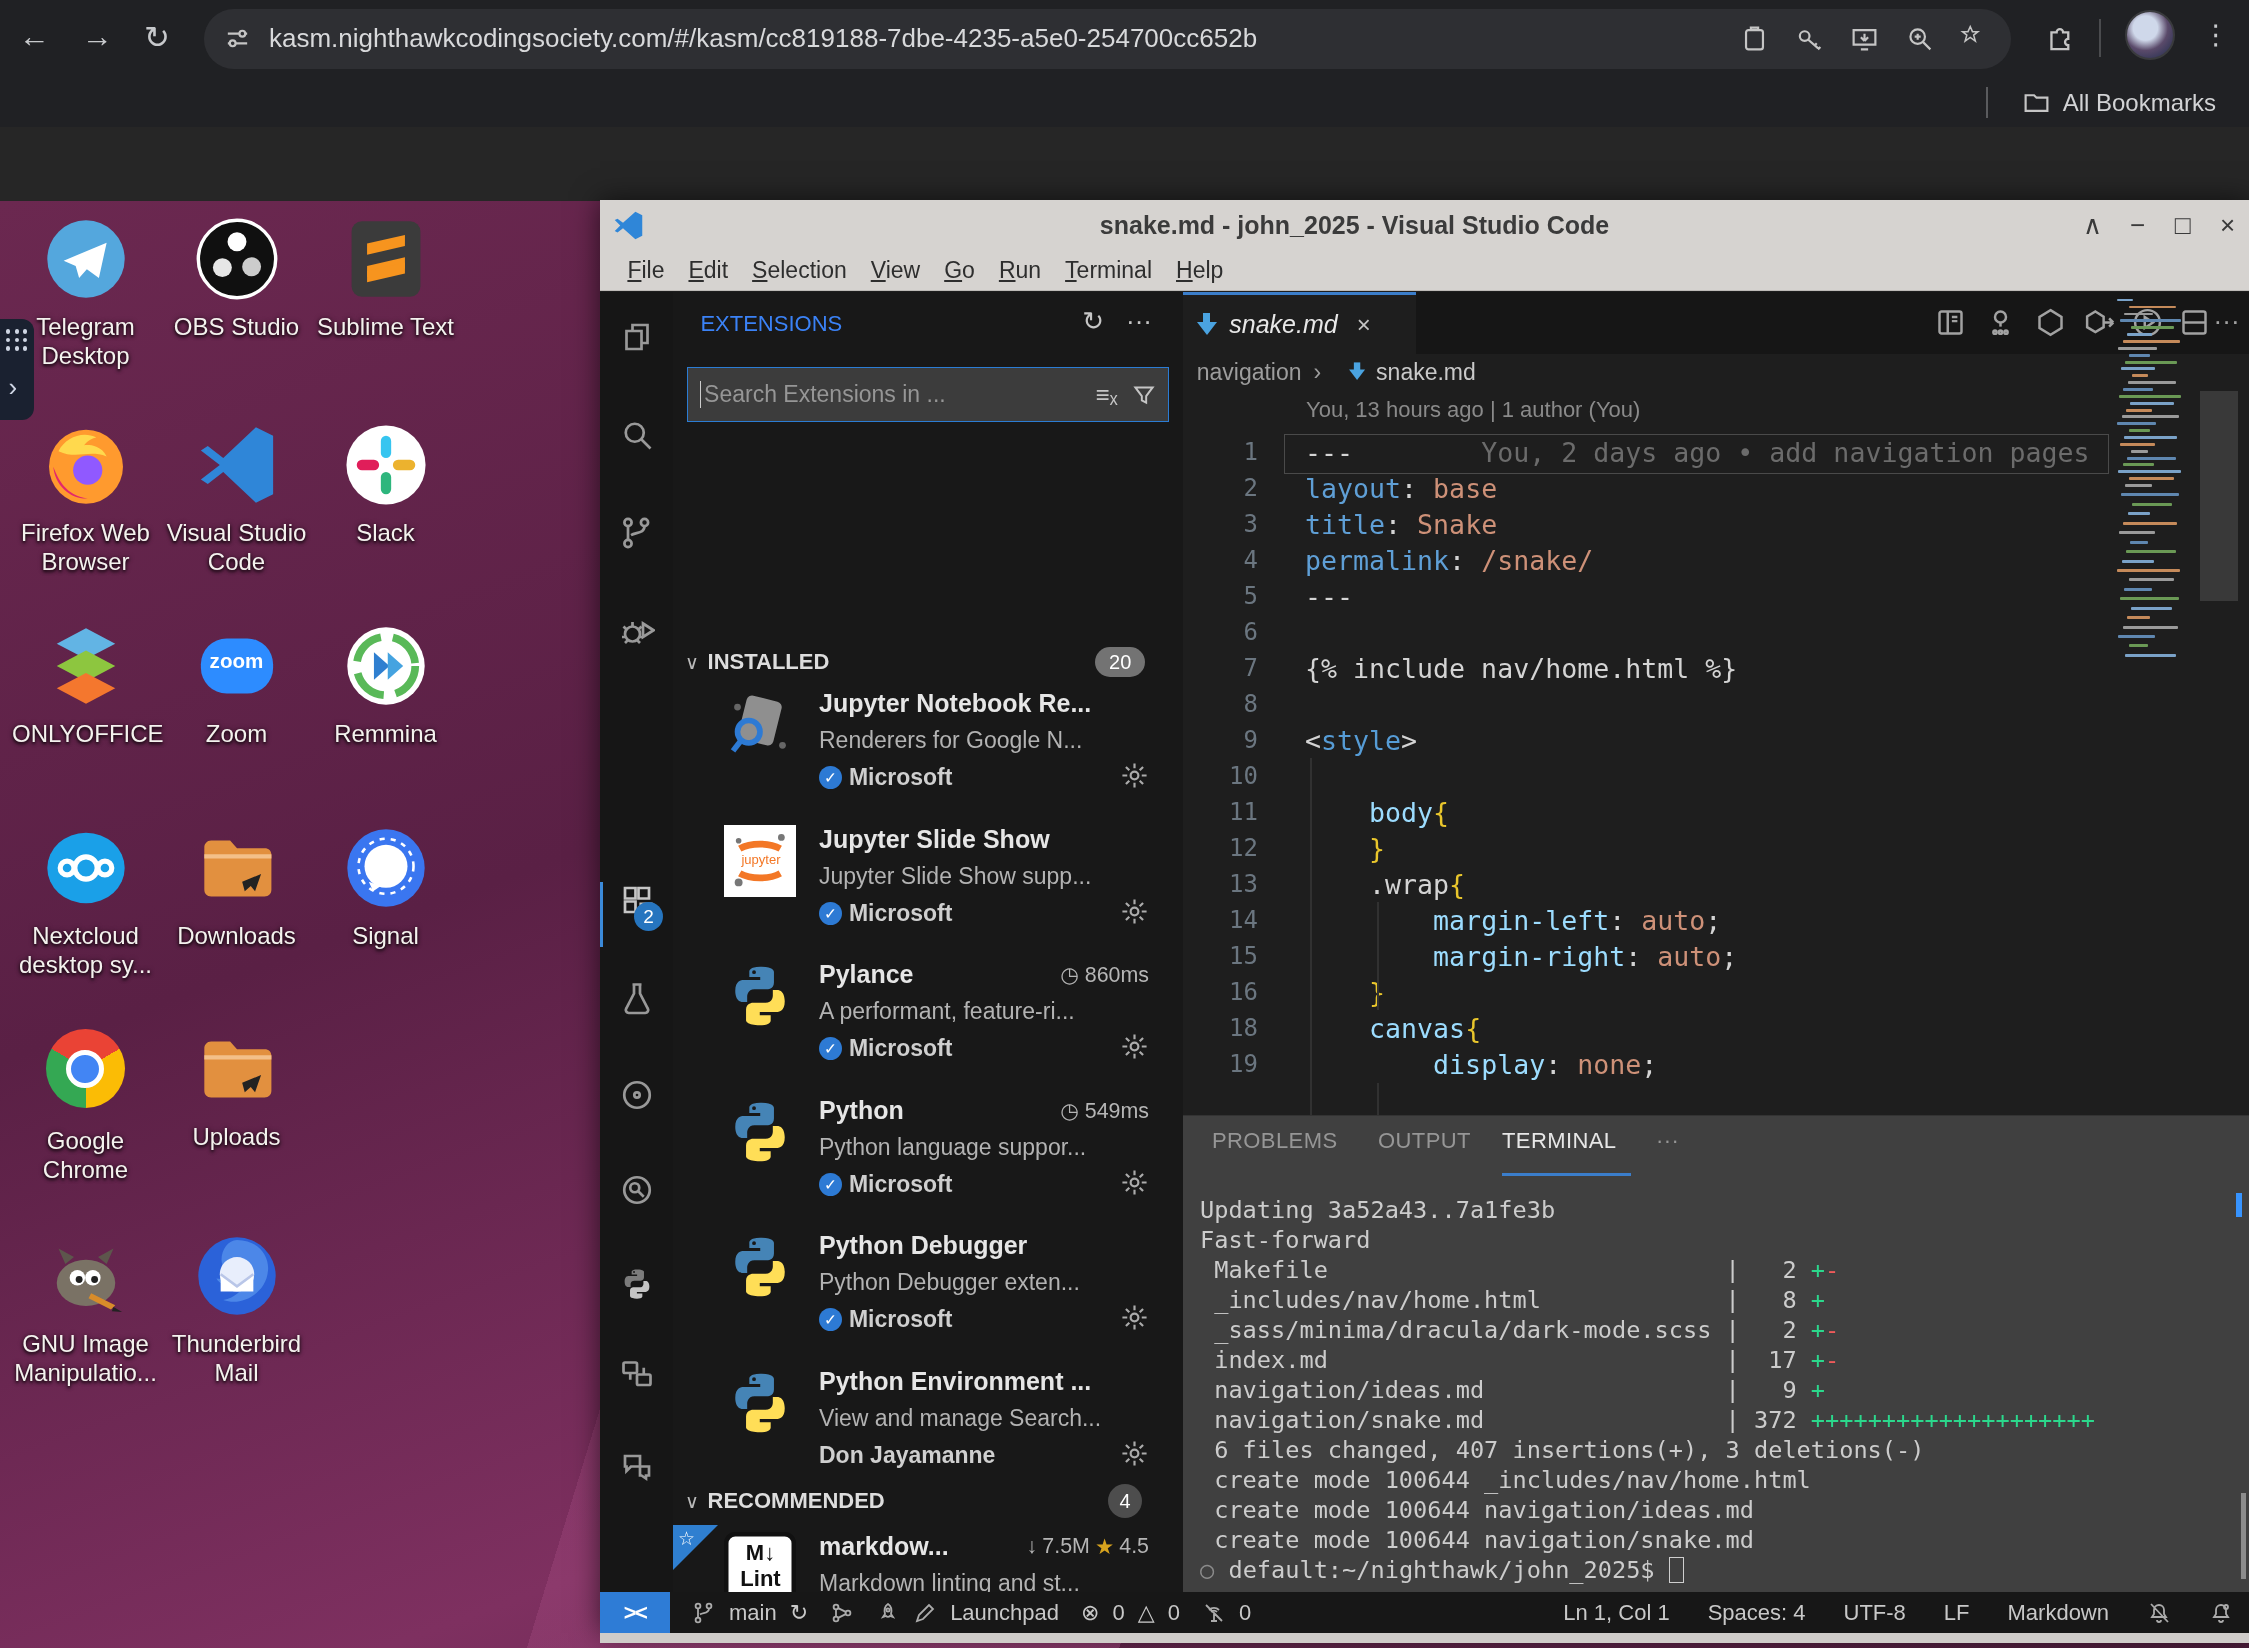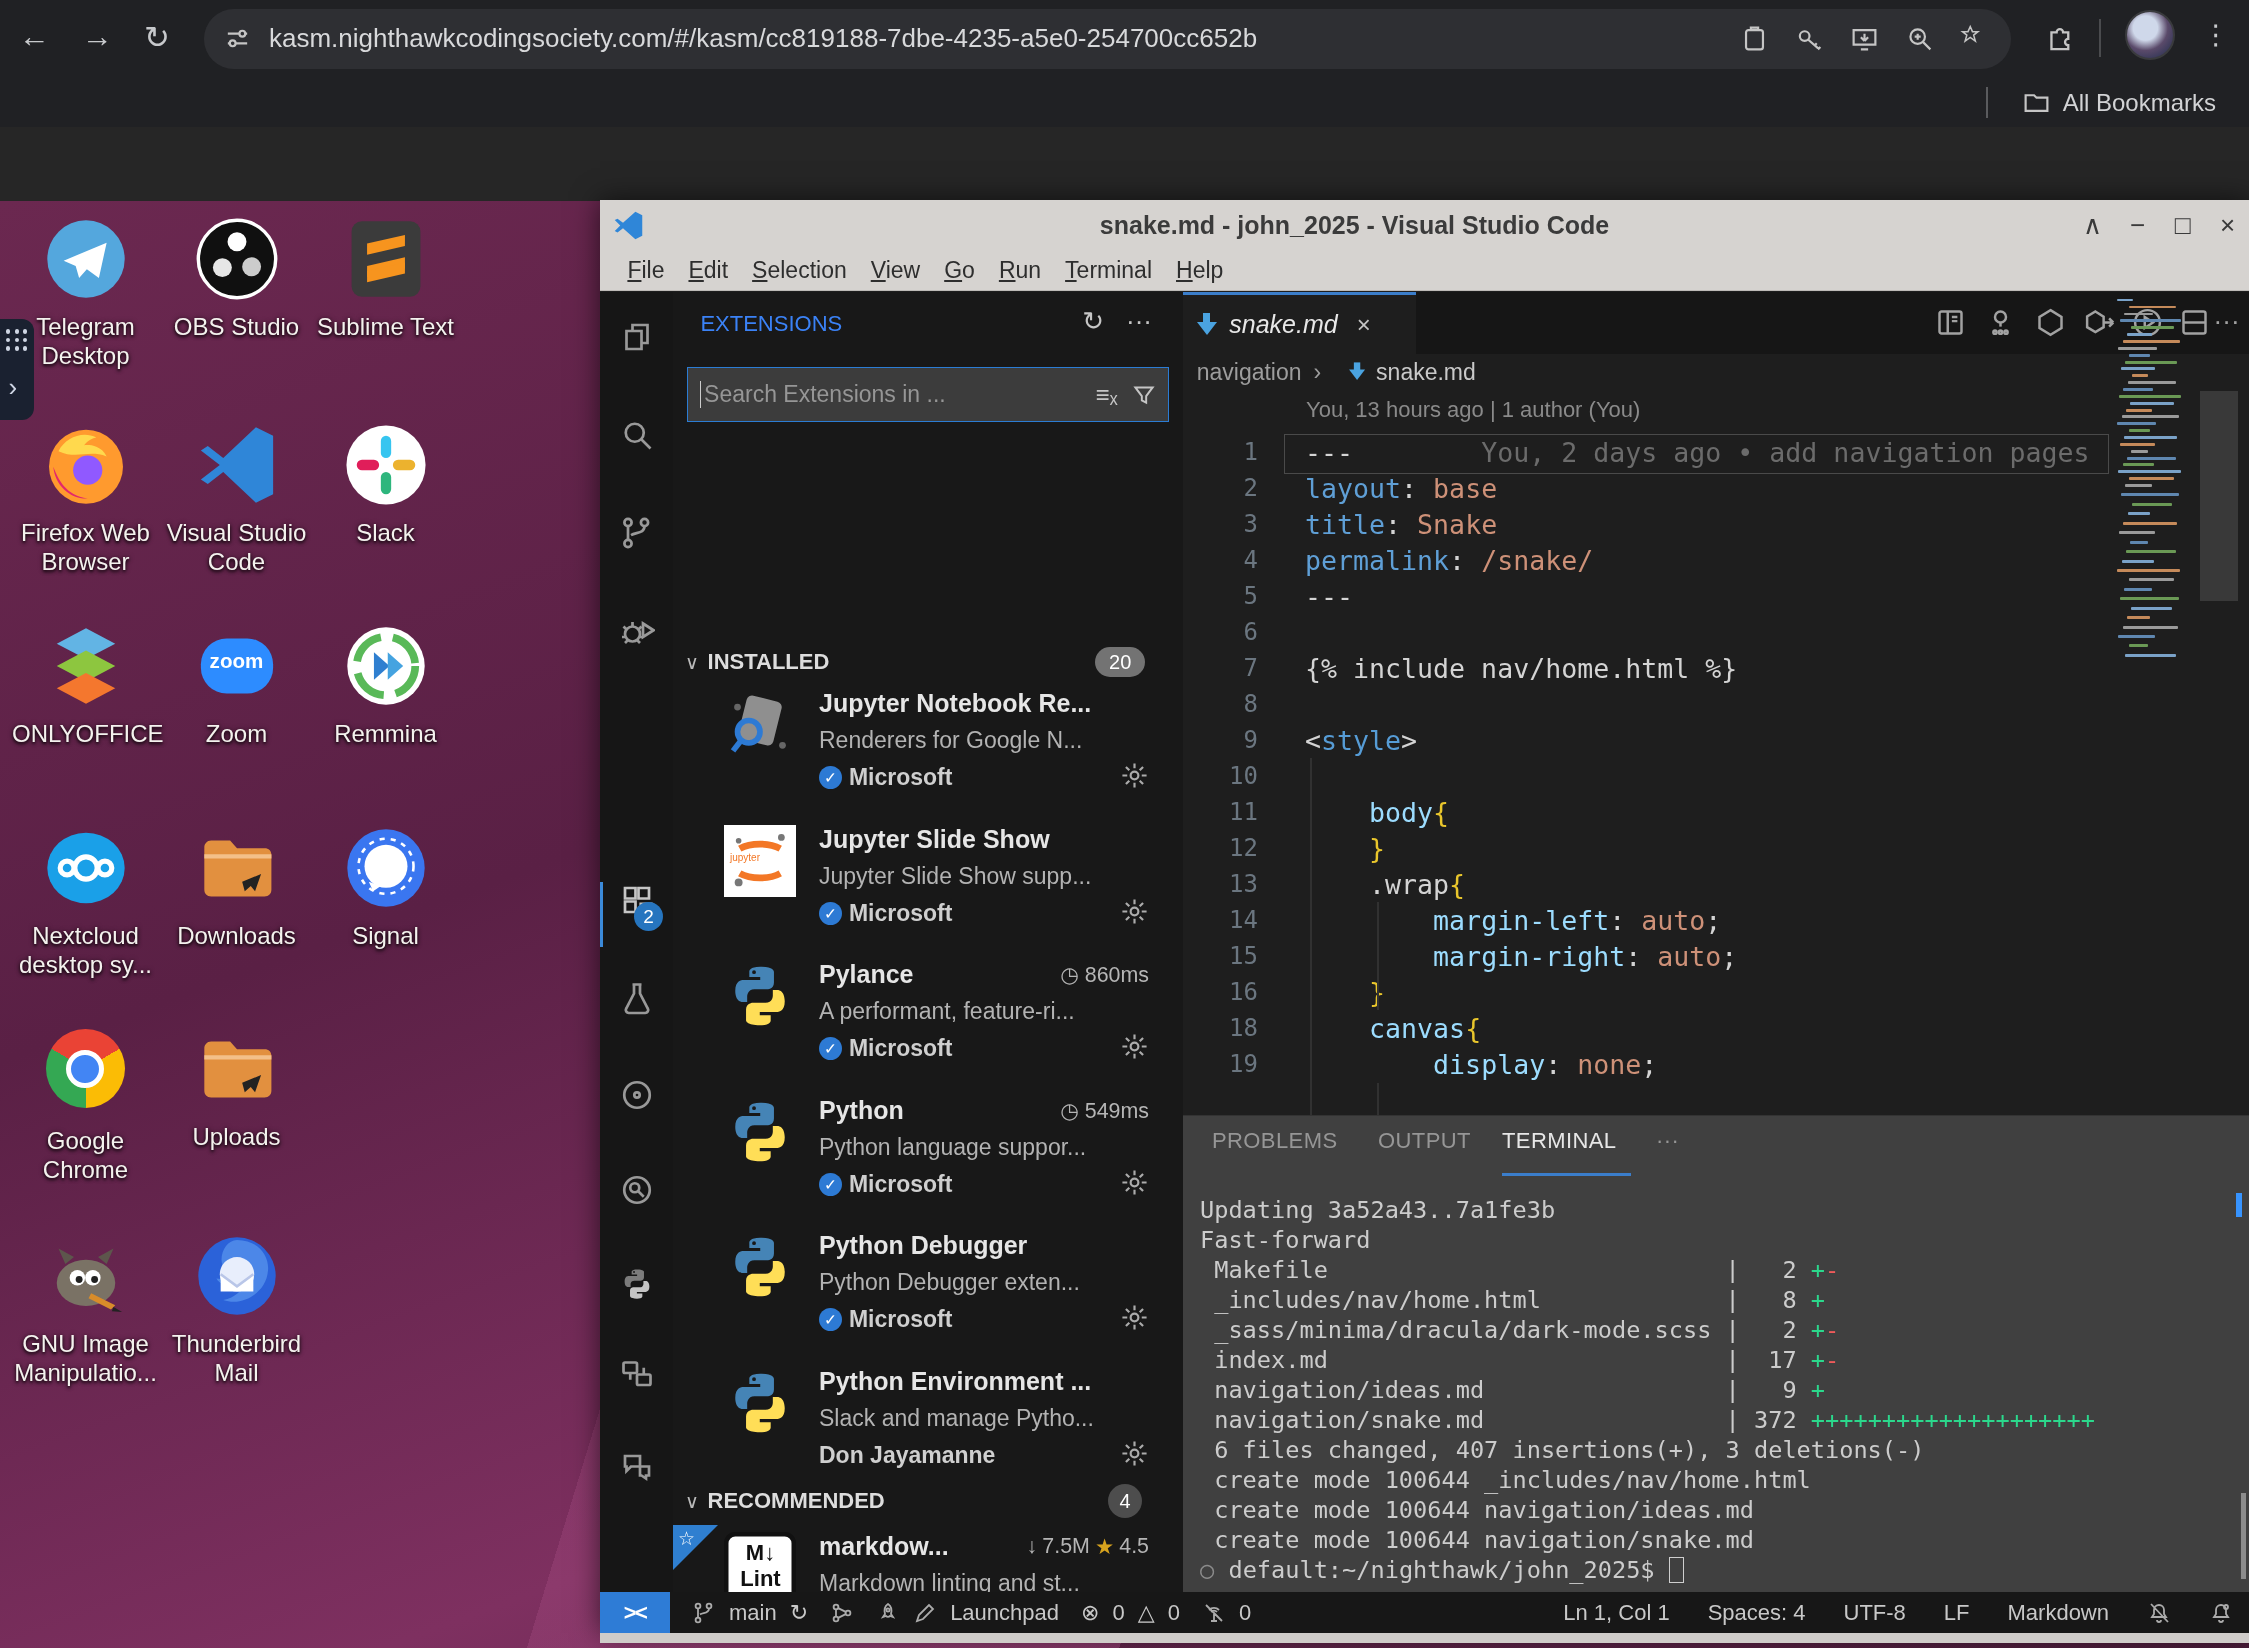--- a/index.html
+++ b/index.html
@@ -620,21 +620,21 @@
         </div>
         <div class="ext" style="top: 526px;">
           <span class="eic"><svg viewBox="0 0 64 64">
               <rect width="64" height="64" fill="#fff"></rect>
               <path d="M14 21a24 12 0 0 1 36 0" stroke="#f37726" stroke-width="6" fill="none"></path>
               <path d="M50 43a24 12 0 0 1-36 0" stroke="#f37726" stroke-width="6" fill="none"></path>
               <circle cx="13" cy="14" r="2.5" fill="#777"></circle>
               <circle cx="51" cy="11" r="3" fill="#777"></circle>
               <circle cx="13" cy="51" r="3.5" fill="#777"></circle>
             </svg></span>
-          <span class="eic" style="top:34px;left:57px;width:62px;text-align:left;color:#f37726;font-size:10px">jupyter</span>
+          <span class="eic" style="top:34px;left:57px;width:62px;text-align:center;color:#f37726;font-size:13px">jupyter</span>
           <span class="nm">Jupyter Slide Show</span>
           <span class="dsc">Jupyter Slide Show supp...</span>
           <span class="pub"><span class="vb">✓</span>Microsoft</span>
           <span class="gear"><svg class="icon" viewBox="0 0 34 34" width="29" height="29">
               <use href="#i-gear"></use>
             </svg></span>
         </div>
         <div class="ext" style="top: 661px;">
           <span class="eic"><svg viewBox="0 0 64 64">
               <use href="#i-py"></use>
@@ -668,21 +668,21 @@
           <span class="pub"><span class="vb">✓</span>Microsoft</span>
           <span class="gear"><svg class="icon" viewBox="0 0 34 34" width="29" height="29">
               <use href="#i-gear"></use>
             </svg></span>
         </div>
         <div class="ext" style="top: 1068px;">
           <span class="eic"><svg viewBox="0 0 64 64">
               <use href="#i-py"></use>
             </svg></span>
           <span class="nm">Python Environment ...</span>
-          <span class="dsc">Slack and manage Pytho...</span>
+          <span class="dsc">View and manage Search...</span>
           <span class="pub">Don Jayamanne</span>
           <span class="gear"><svg class="icon" viewBox="0 0 34 34" width="29" height="29">
               <use href="#i-gear"></use>
             </svg></span>
         </div>
         <div class="ext" style="top: 1233px;">
           <span class="ribbon"></span>
           <span class="ribstar">☆</span>
           <span class="eic"><svg viewBox="0 0 64 64">
               <rect x="2" y="2" width="60" height="60" rx="8" fill="#fff" stroke="#111" stroke-width="4"></rect>

